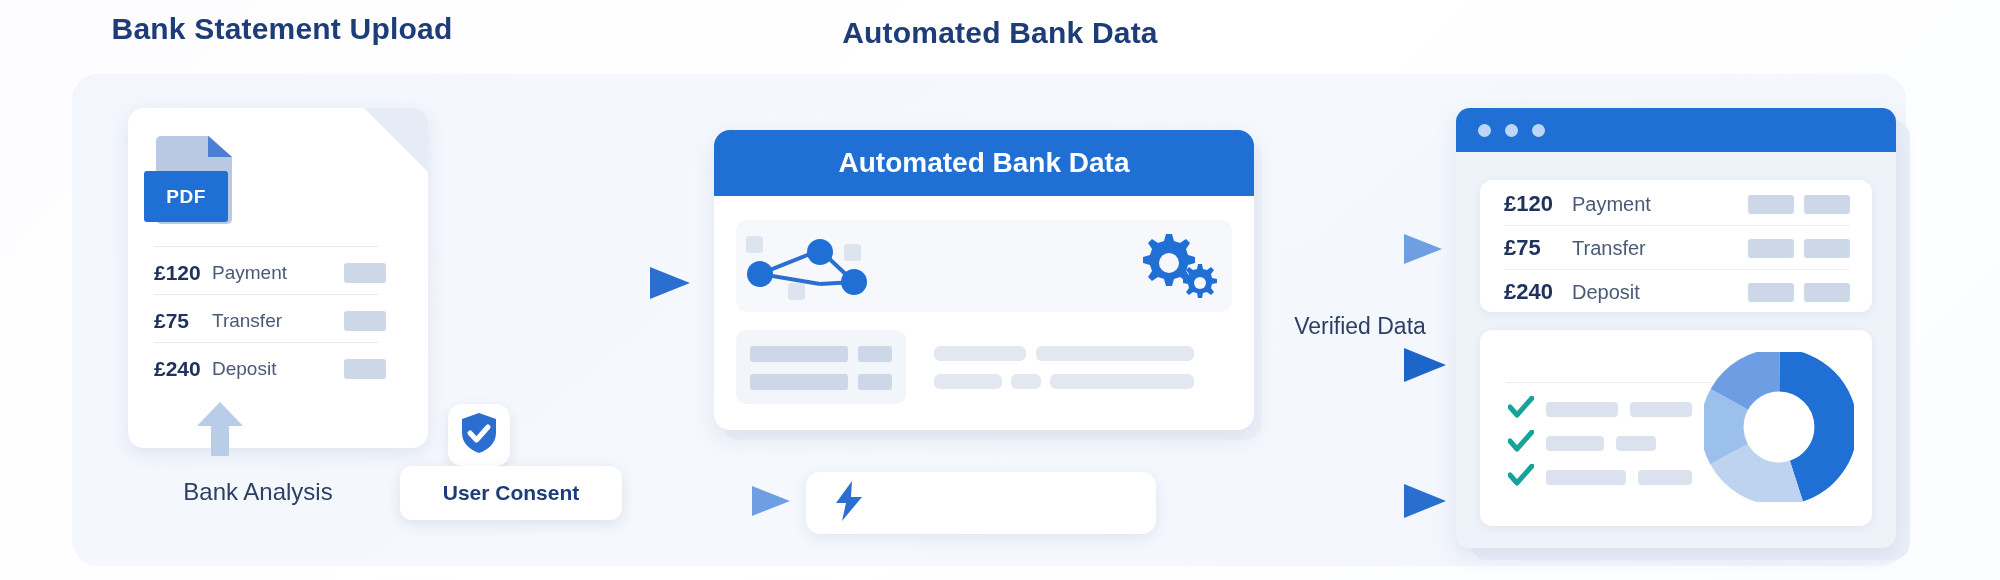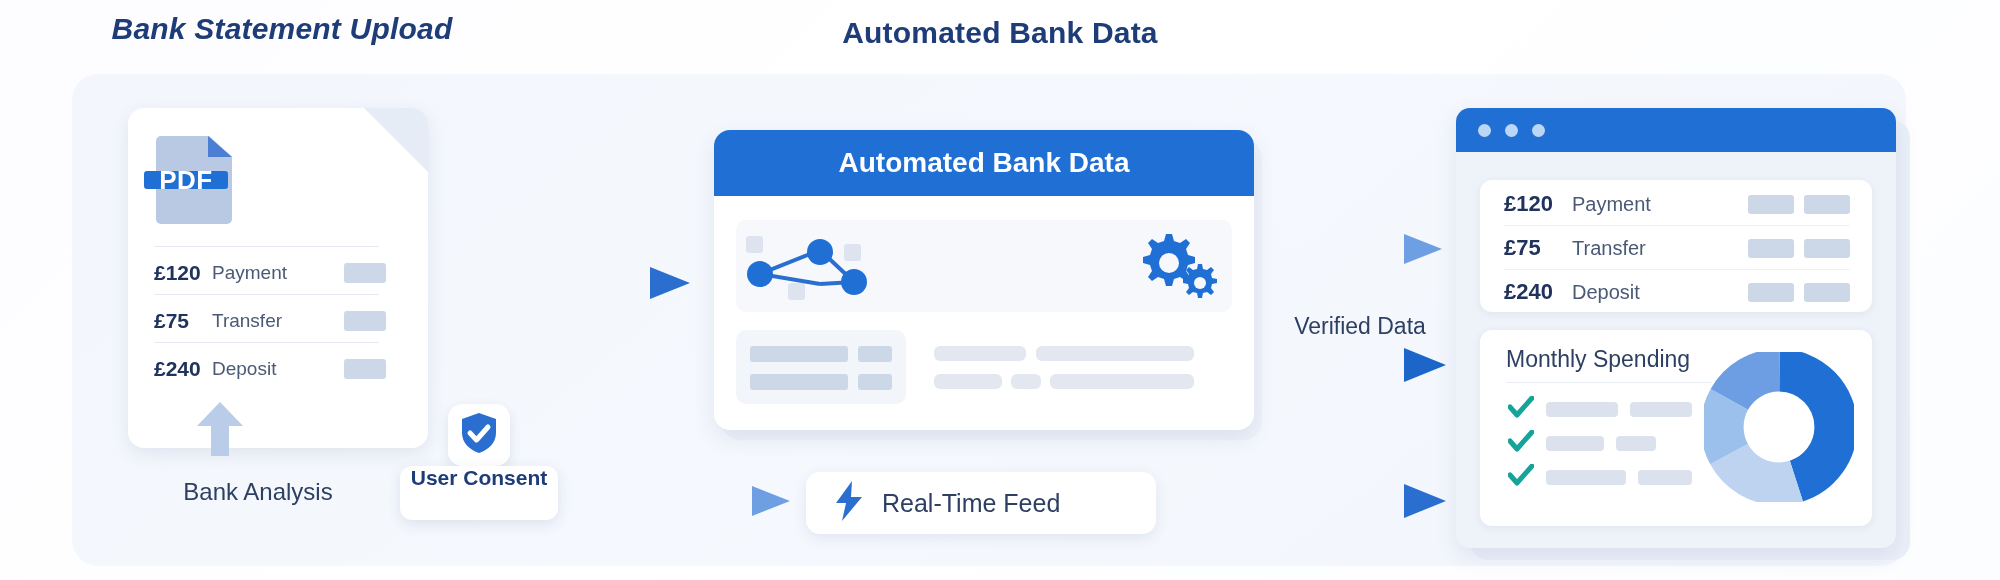--- a/index.html
+++ b/index.html
@@ -15,21 +15,21 @@
   }
 
   
   .headers { position:absolute; top:0; left:0; width:2000px; height:72px; }
   .col-title {
     position:absolute; top:14px;
     font-size:30px; font-weight:bold; color:#1d3c78;
     letter-spacing:.2px; white-space:nowrap;
     text-align:center;
   }
-  #t0 { left:72px;  width:420px; top:12px;font-style:italic; }
+  #t0 { left:72px;  width:420px; top:12px; }
   #t1 { left:770px; width:460px; top:16px; }
   #t2 { left:1500px;width:430px; top:10px; }
 
   
   .stage {
     position:absolute; left:72px; top:74px;
     width:1834px; height:492px;
     background:linear-gradient(140deg,#f3f6fc 0%, #f5f8fd 50%, #f2f5fc 100%);
     border-radius:26px;
   }
@@ -64,23 +64,23 @@
     background:#b9c9e4; border-radius:5px;
     clip-path: polygon(0 0, 70% 0, 100% 24%, 100% 100%, 0 100%);
   }
   .pdf-corner {
     position:absolute; right:0; top:0; width:24px; height:21px;
     background:#4b7fd4;
     clip-path: polygon(0 0, 100% 100%, 0 100%);
   }
   .pdf-badge {
     position:absolute; left:-12px; top:35px;
-    width:84px; height:18px; background:#1f6fd4;
+    width:84px; height:51px; background:#1f6fd4;
     border-radius:3px; color:#fff;
-    font-size:26px; font-weight:bold; letter-spacing:.5px;
+    font-size:19px; font-weight:bold; letter-spacing:.5px;
     display:flex; align-items:center; justify-content:center;
   }
   .doc-sep { position:absolute; left:26px; width:225px; height:1px; background:#e6eaf2; }
   .tx-row {
     position:absolute; left:26px; width:232px; height:38px;
     display:flex; align-items:center;
   }
   .tx-amt { font-size:21px; font-weight:bold; color:#20335c; width:58px; }
   .tx-lbl { font-size:19px; color:#4a5a76; flex:1; }
   .tx-chip { width:42px; height:20px; }
@@ -95,23 +95,23 @@
 
   
   .consent-icon-box {
     position:absolute; left:448px; top:404px;
     width:62px; height:62px; background:#ffffff;
     border-radius:14px; box-shadow:0 4px 12px rgba(45,72,130,.12);
     display:flex; align-items:center; justify-content:center;
   }
   .consent-pill {
     position:absolute; left:400px; top:466px;
-    width:158px; height:54px; background:#ffffff;
+    width:222px; height:54px; background:#ffffff;
     border-radius:12px; box-shadow:0 4px 14px rgba(45,72,130,.12);
-    display:flex; justify-content:center;
+    display:flex; align-items:center; justify-content:center;
     font-size:21px; font-weight:bold; color:#1d3c78;
   }
 
   
   .mid-shadow {
     position:absolute; left:722px; top:140px;
     width:540px; height:300px;
     background:#eef2f9; border-radius:18px;
   }
   .mid-card {
@@ -334,21 +334,20 @@
     <div class="chip-soft" style="position:absolute;left:314px;top:44px;width:144px;height:15px;"></div>
   </div>
 </div>
 
 <div style="position:absolute;left:806px;top:472px;width:322px;height:62px;background:#ffffff;border-radius:14px;box-shadow:0 4px 14px rgba(45,72,130,.10);display:flex;align-items:center;padding-left:28px;gap:18px;">
   <span>
     <svg width="30" height="40" viewBox="0 0 30 40">
       <path d="M18 0 L2 22 L12 22 L8 40 L28 16 L17 16 Z" fill="#2a6fd0"></path>
     </svg>
   </span>
-  <span style="font-size:25px;color:#2d3f63;">Real-Time Feed</span>
 </div>
 
 <div class="an-shadow"></div>
 <div class="an-win">
   <div class="an-titlebar">
     <span class="dot"></span>
     <span class="dot"></span>
     <span class="dot"></span>
   </div>
 
@@ -369,21 +368,20 @@
     <div class="an-sep" style="top:89px;"></div>
     <div class="an-row" style="top:90px;">
       <span class="an-amt">£240</span>
       <span class="an-lbl">Deposit</span>
       <span class="an-chip chip"></span>
       <span class="an-chip chip"></span>
     </div>
   </div>
 
   <div class="an-card" id="an-chart">
-    <div class="ms-title">Monthly Spending</div>
     <div class="ms-sep"></div>
 
     <div class="ms-row" style="top:66px;">
       <span>
         <svg width="26" height="22" viewBox="0 0 26 22">
             <path d="M2 11 L9 19 L24 2" stroke="#16a39a" stroke-width="5" fill="none" stroke-linecap="round" stroke-linejoin="round"></path>
           </svg>
       </span>
       <span class="ms-bar" style="width:72px;"></span>
       <span class="ms-bar" style="width:62px;"></span>

